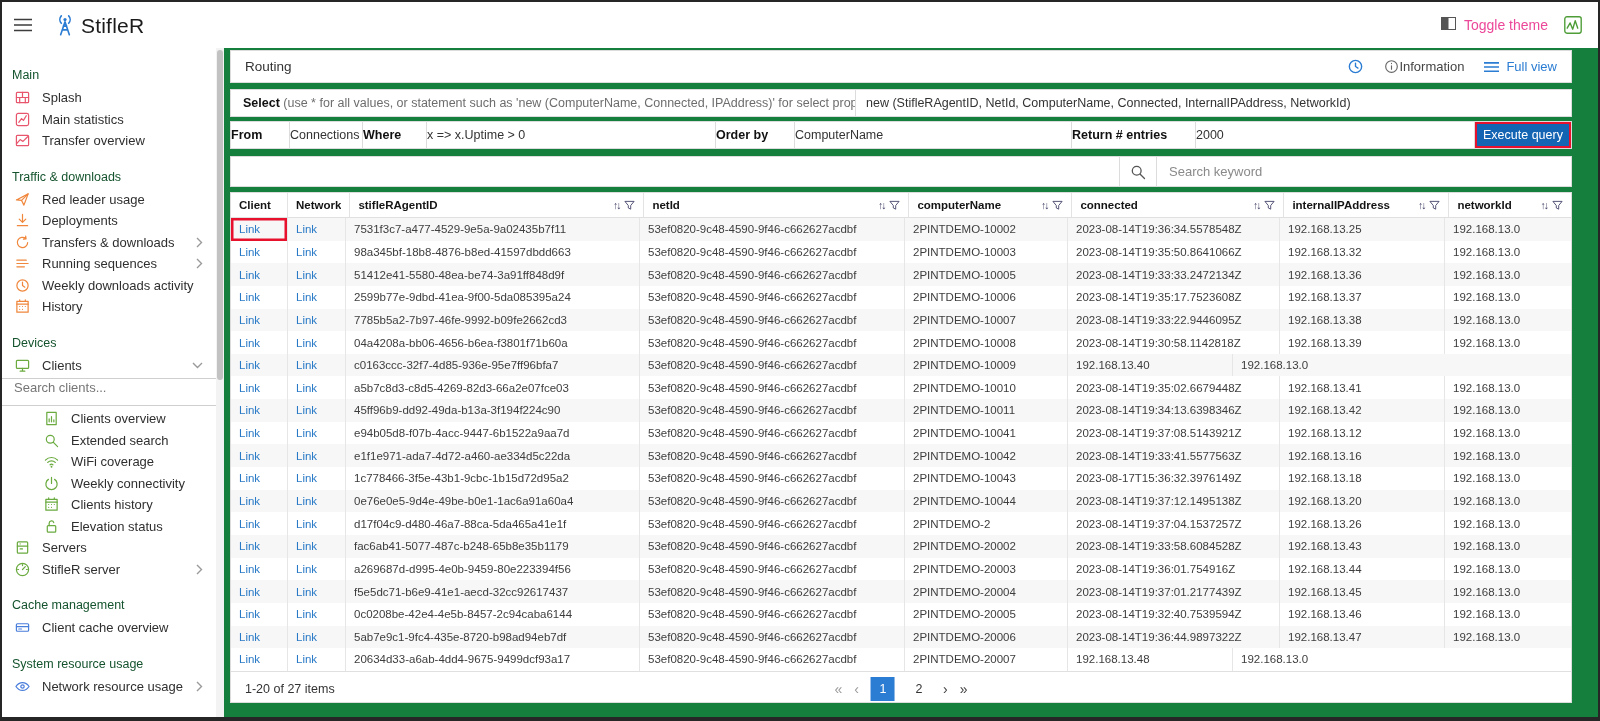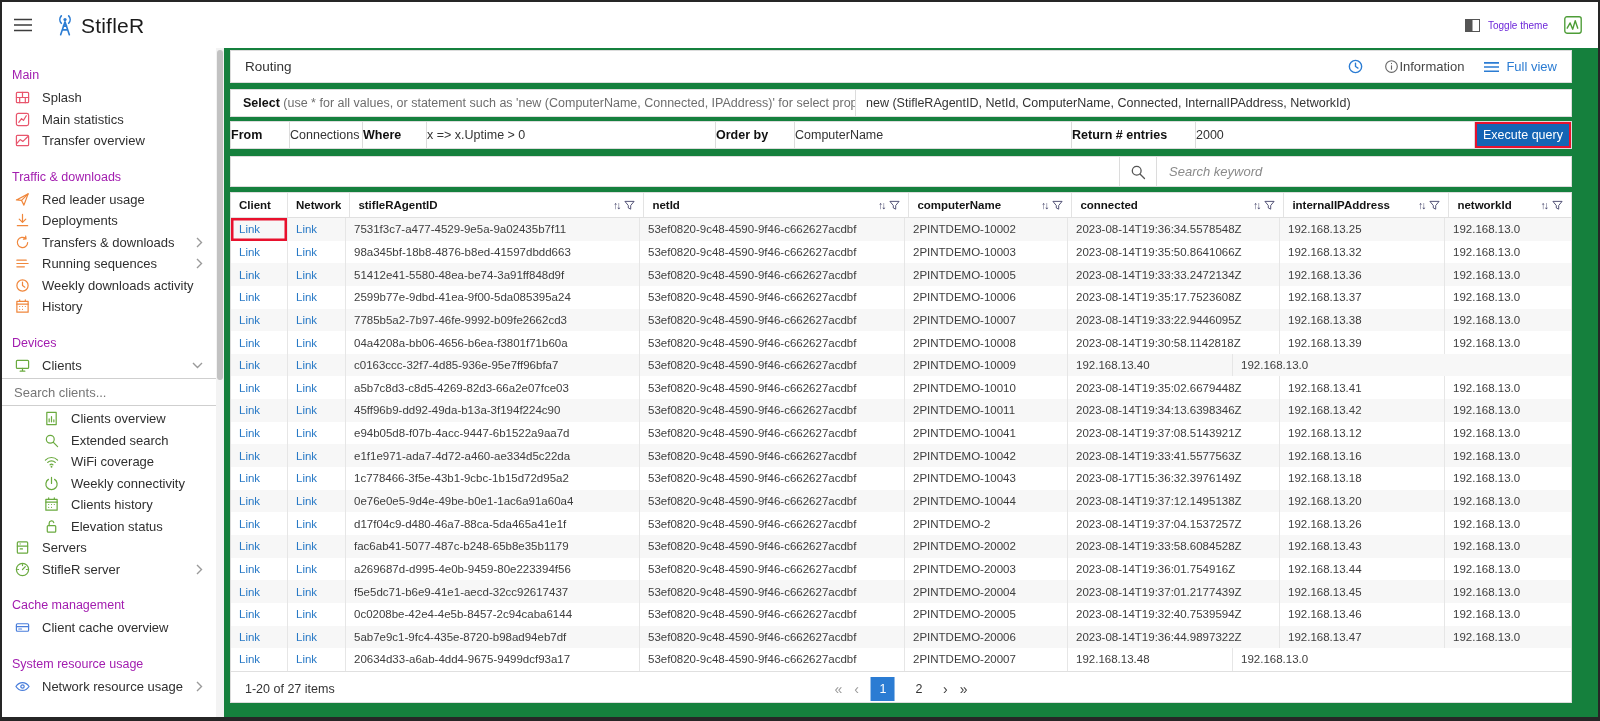--- a/index.html
+++ b/index.html
@@ -4,31 +4,31 @@
 <style>
   html,body{margin:0;padding:0;background:#fff;}
   .window{width:1600px;height:721px;box-sizing:border-box;border:2px solid #262626;border-bottom-width:4px;
     background:#fff;font-family:"Liberation Sans",sans-serif;display:flex;flex-direction:column;overflow:hidden;}
   
   .topbar{flex:0 0 46px;display:flex;align-items:center;background:#fff;}
   .hamburger{margin-left:12px;cursor:pointer;display:flex;}
   .brand{display:flex;align-items:flex-end;margin-left:20px;gap:3px;cursor:pointer;}
   .brand-text{font-size:21px;color:#1b1b1b;letter-spacing:.2px;}
   .topbar-right{margin-left:auto;display:flex;align-items:center;gap:16px;margin-right:16px;}
-  .toggle-theme{display:flex;align-items:center;gap:8px;font-size:10px;color:#6d28d9;cursor:pointer;}
+  .toggle-theme{display:flex;align-items:flex-start;gap:8px;font-size:14px;color:#ec4899;cursor:pointer;}
   
   .app{flex:1;display:flex;min-height:0;}
   .sidebar{flex:0 0 214px;background:#fff;padding-top:2px;overflow:hidden;font-size:13px;color:#2f2f2f;}
-  .s-section{height:32px;display:flex;align-items:flex-end;padding:0 0 5px 10px;color:#a21caf;font-size:12.5px;}
+  .s-section{height:32px;display:flex;align-items:flex-end;padding:0 0 5px 10px;color:#14532d;font-size:12.5px;}
   .s-item{height:21.5px;display:flex;align-items:center;cursor:pointer;}
   .s-icon{flex:0 0 15px;margin-left:13px;display:flex;align-items:center;}
   .s-item.indent .s-icon{margin-left:42px;}
   .s-label{margin-left:12px;white-space:nowrap;}
   .s-chev{margin-left:auto;margin-right:13px;display:flex;align-items:center;}
-  .s-search{height:26px;border-top:1px solid #cfcfcf;border-bottom:1px solid #cfcfcf;display:flex;align-items:center;margin:2px 0;}
+  .s-search{height:26px;border-top:1px solid #cfcfcf;border-bottom:1px solid #cfcfcf;display:flex;align-items:flex-start;margin:2px 0;}
   .s-search-input{border:none;outline:none;width:100%;padding-left:12px;font-size:13px;font-family:inherit;color:#555;background:transparent;}
   .s-search-input::placeholder{color:#767676;}
   .side-scroll{flex:0 0 8px;background:#f3f3f3;position:relative;}
   .side-thumb{position:absolute;left:1px;top:2px;width:6px;height:330px;background:#c2c2c2;border-radius:3px;}
   
   .main{flex:1;background:#15803d;padding:2px 26px 0 6px;display:flex;flex-direction:column;min-width:0;}
   .card{background:#fff;border:1px solid #dcdcdc;box-sizing:border-box;}
   .routing{height:33px;display:flex;align-items:center;margin-bottom:6px;}
   .routing-title{margin-left:14px;font-size:13.5px;color:#333;}
   .routing-right{margin-left:auto;display:flex;align-items:center;gap:20px;margin-right:14px;font-size:13px;}
@@ -41,21 +41,21 @@
   .querybar{height:28px;display:flex;align-items:stretch;margin-bottom:7px;font-size:12.5px;}
   .qcell{display:flex;align-items:center;padding:0 0;border-right:1px solid #dcdcdc;color:#333;box-sizing:border-box;white-space:nowrap;overflow:hidden;}
   .qlabel{font-weight:bold;color:#111;}
   .qw-from{flex:0 0 59px;}.qw-conn{flex:0 0 73px;}.qw-where{flex:0 0 64px;}.qw-uptime{flex:0 0 289px;}
   .qw-order{flex:0 0 79px;}.qw-comp{flex:0 0 277px;}.qw-ret{flex:0 0 124px;}.qw-val{flex:1;}
   .btn-exec{flex:0 0 96px;background:#1464b4;border:2px solid #e8112d;color:#fff;font-size:12.5px;
     display:flex;align-items:center;justify-content:center;cursor:pointer;white-space:nowrap;}
   .toolbar{height:31px;display:flex;align-items:center;justify-content:flex-end;margin-bottom:5px;}
   .searchbox{display:flex;height:100%;width:452px;border-left:1px solid #dcdcdc;box-sizing:border-box;}
   .search-icon-cell{flex:0 0 36px;display:flex;align-items:center;justify-content:center;border-right:1px solid #dcdcdc;}
-  .search-input{flex:1;border:none;outline:none;font-size:13px;color:#333;padding-left:12px;font-family:inherit;font-style:italic;}
+  .search-input{flex:1;border:none;outline:none;font-size:13px;color:#333;padding-left:12px;font-family:inherit;}
   .search-input::placeholder{color:#8a8a8a;}
   
   .tablecard{height:511px;display:flex;flex-direction:column;}
   .thead{flex:0 0 24px;display:flex;border-bottom:1px solid #e0e0e0;font-weight:bold;font-size:11.5px;color:#141414;}
   .th{display:flex;align-items:center;height:100%;padding:0 8px;border-right:1px solid #e3e3e3;box-sizing:border-box;cursor:default;}
   .th .lbl{overflow:hidden;white-space:nowrap;}
   .hicons{display:flex;align-items:center;gap:3px;margin-left:auto;padding-left:4px;}
   .sort-arrows{font-size:10.5px;letter-spacing:-2px;color:#45456b;cursor:pointer;padding-right:2px;}
   .tbody{flex:1;}
   .trow{height:22.65px;display:flex;font-size:11.5px;color:#3d3d3d;}

